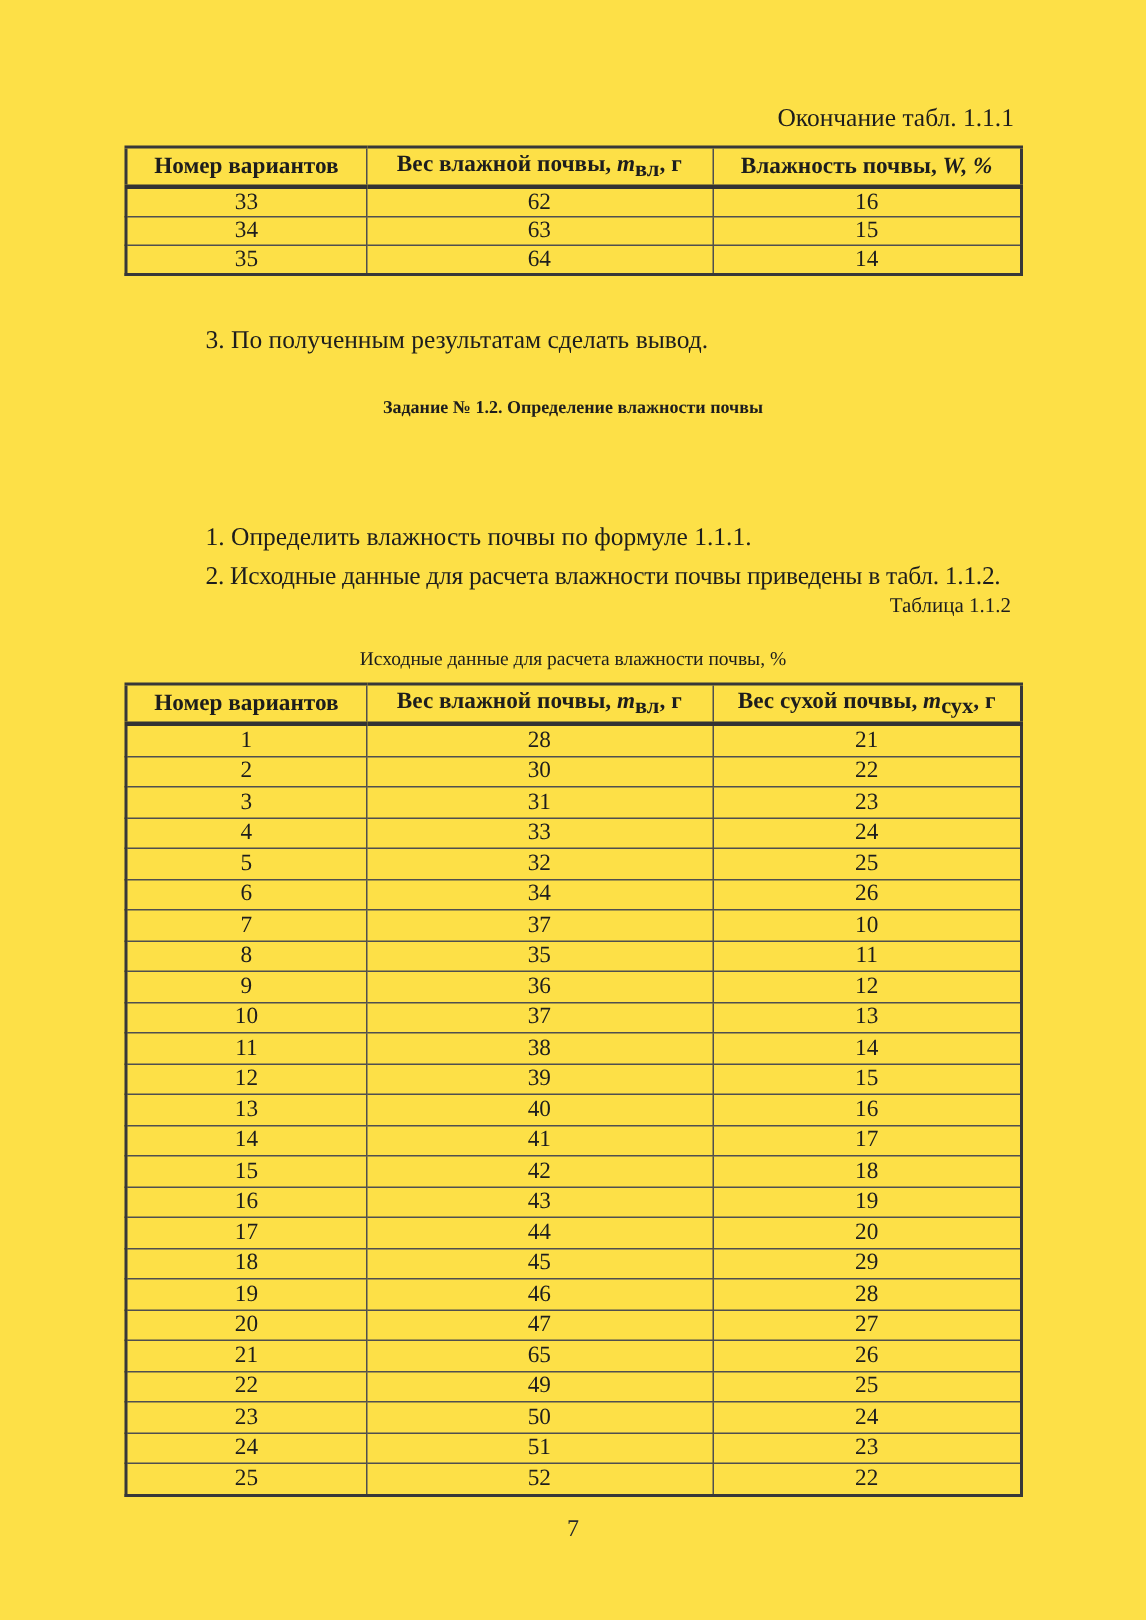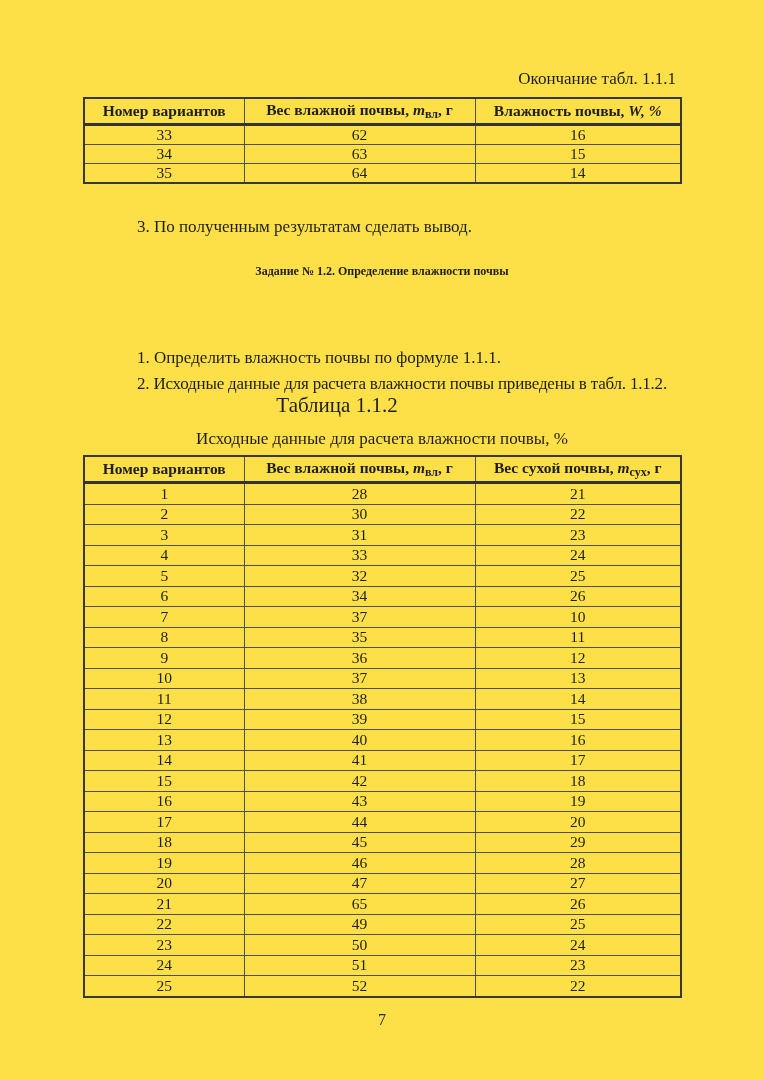--- a/index.html
+++ b/index.html
@@ -2,43 +2,43 @@
 <html><head>
 <meta charset="utf-8">
 <style>
   html, body { margin: 0; padding: 0; background: #ffffff; }
   .page {
     width: 764px; height: 1080px; background: #fde047;
     font-family: "Liberation Serif", serif;
     color: #1d1d1d; overflow: hidden; position: relative;
   }
   .cap-right { margin: 68px 88px 0 0; text-align: right; font-size: 17px; line-height: 22px; }
-  .label-right { margin: 0 90px 12px 0; text-align: center; font-size: 21px; line-height: 22px; }
-  .cap-center { margin: 2px 0 0 0; text-align: center; font-size: 17px; line-height: 22px; }
+  .label-right { margin: 0 90px 12px 0; text-align: right; font-size: 14px; line-height: 22px; }
+  .cap-center { margin: 2px 0 0 0; text-align: center; font-size: 13px; line-height: 22px; }
   .body-text { margin: 0; font-size: 17px; line-height: 21px; }
   .p3 { margin: 32px 0 0 137px; }
   .heading { margin: 24px 0 0 0; text-align: center; font-size: 12px; line-height: 21px; font-weight: bold; }
   .p1 { margin: 65px 0 0 137px; }
   .p2 { margin: 5px 0 0 137px; letter-spacing: -0.2px; }
   table.tbl {
     border-collapse: collapse; table-layout: fixed;
     margin-left: 83px; width: 597px;
     border: 2px solid #383838;
   }
   .tbl col.c1 { width: 160px; } .tbl col.c2 { width: 231px; } .tbl col.c3 { width: 206px; }
   .tbl th, .tbl td {
     border: 1.6px solid #4f4f4f; text-align: center; vertical-align: middle;
     padding: 0; overflow: hidden; white-space: nowrap;
   }
   .tbl th {
     border-top: 2px solid #383838; border-bottom: 3px solid #333333;
     font-weight: bold; font-size: 15.5px; height: 24px;
   }
   .tbl th i { font-style: italic; }
-  .tbl th sub { font-size: 12px; vertical-align: -3px; }
+  .tbl th sub { font-size: 15px; vertical-align: -3px; }
   .tbl1 { margin-top: 7px; }
   .tbl1 td { height: 17.5px; font-size: 15.5px; }
   .tbl2 { margin-top: 5px; }
   .tbl2 td { height: 19.5px; font-size: 15.5px; }
   .page-number { margin-top: 13px; text-align: center; font-size: 16px; color: #2a2a2a; }
 </style>
 </head>
 <body>
 
 <div class="page">

